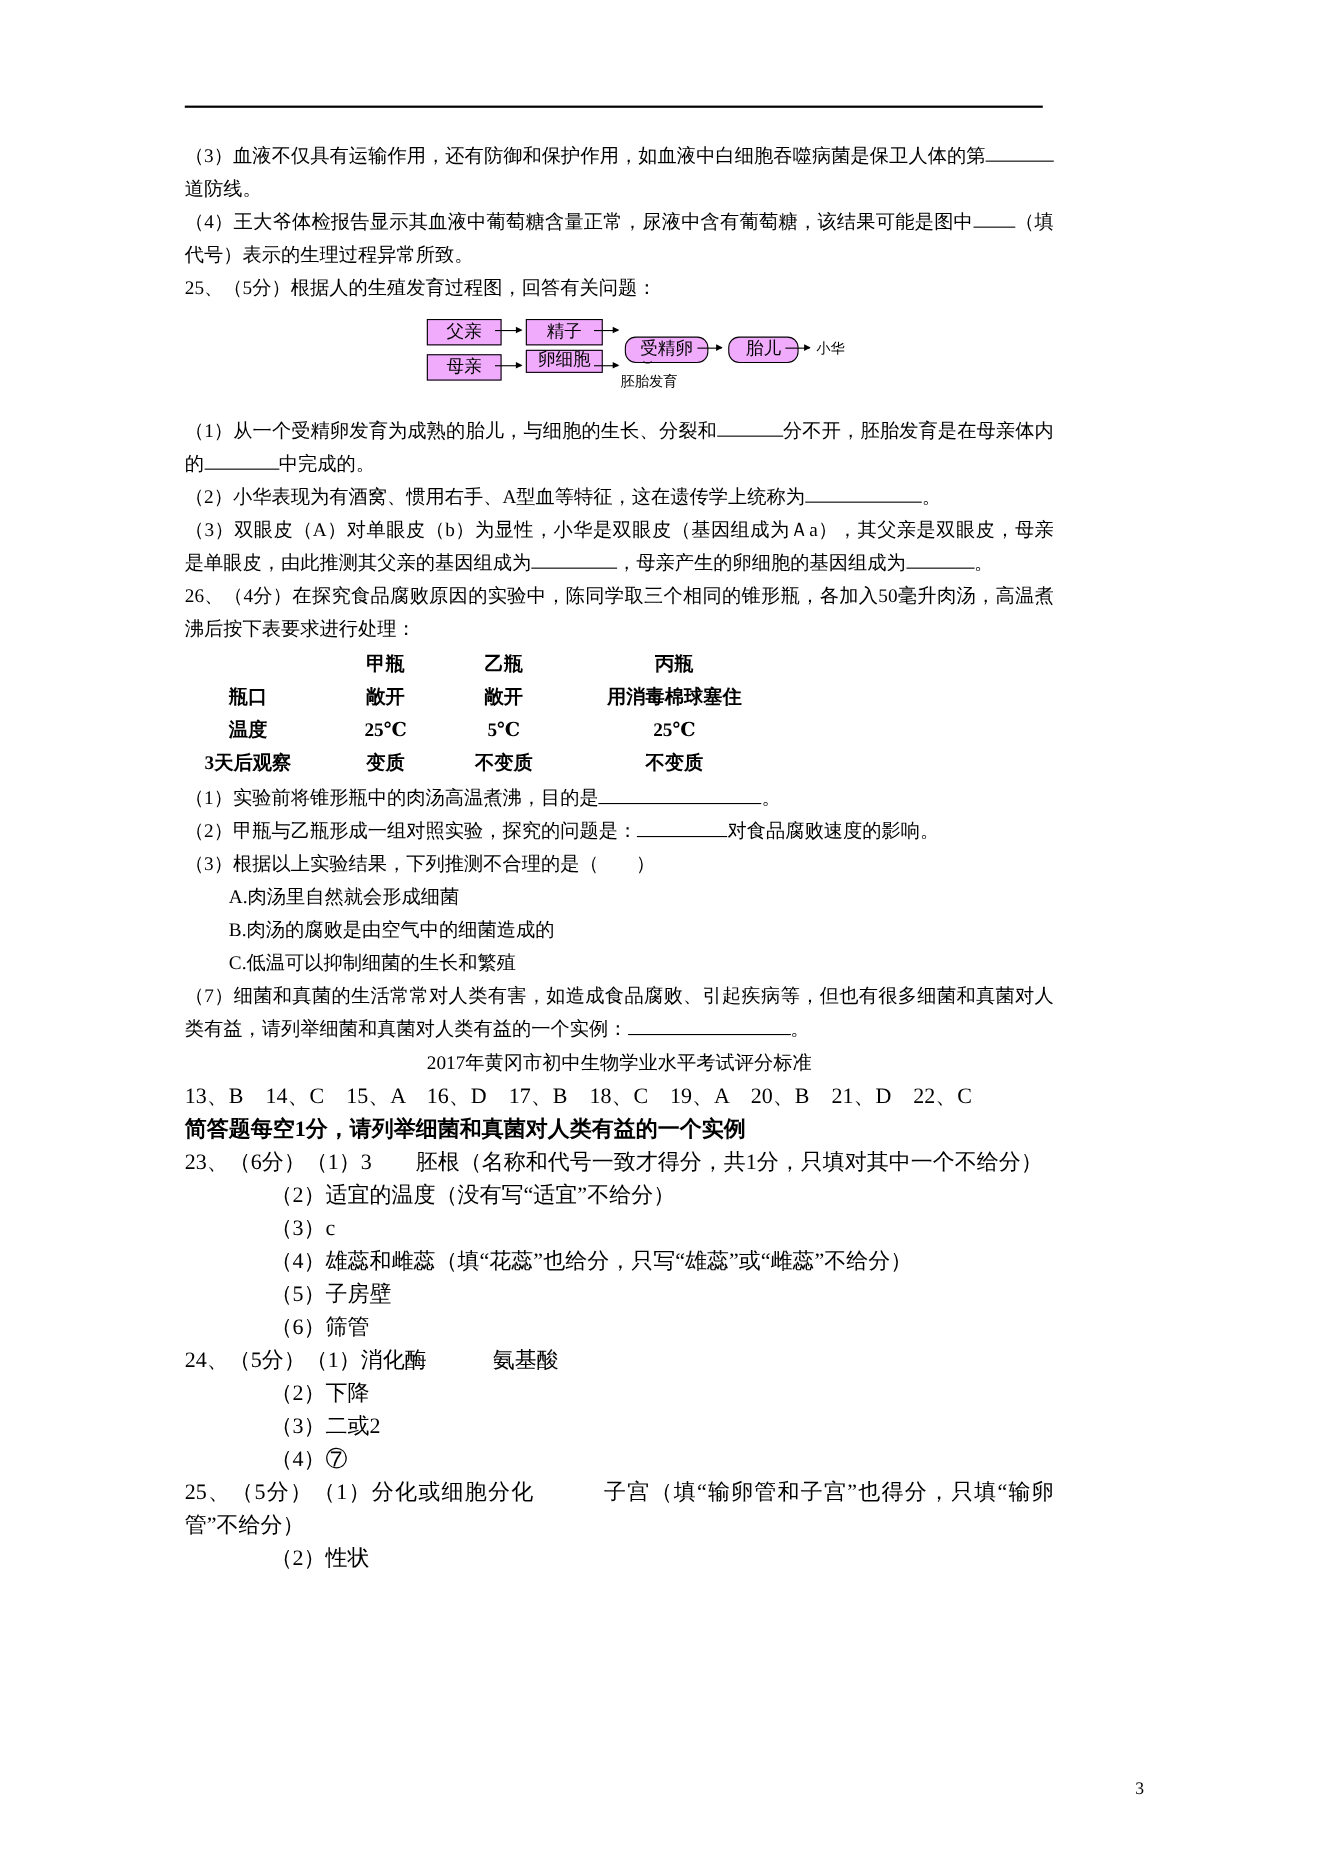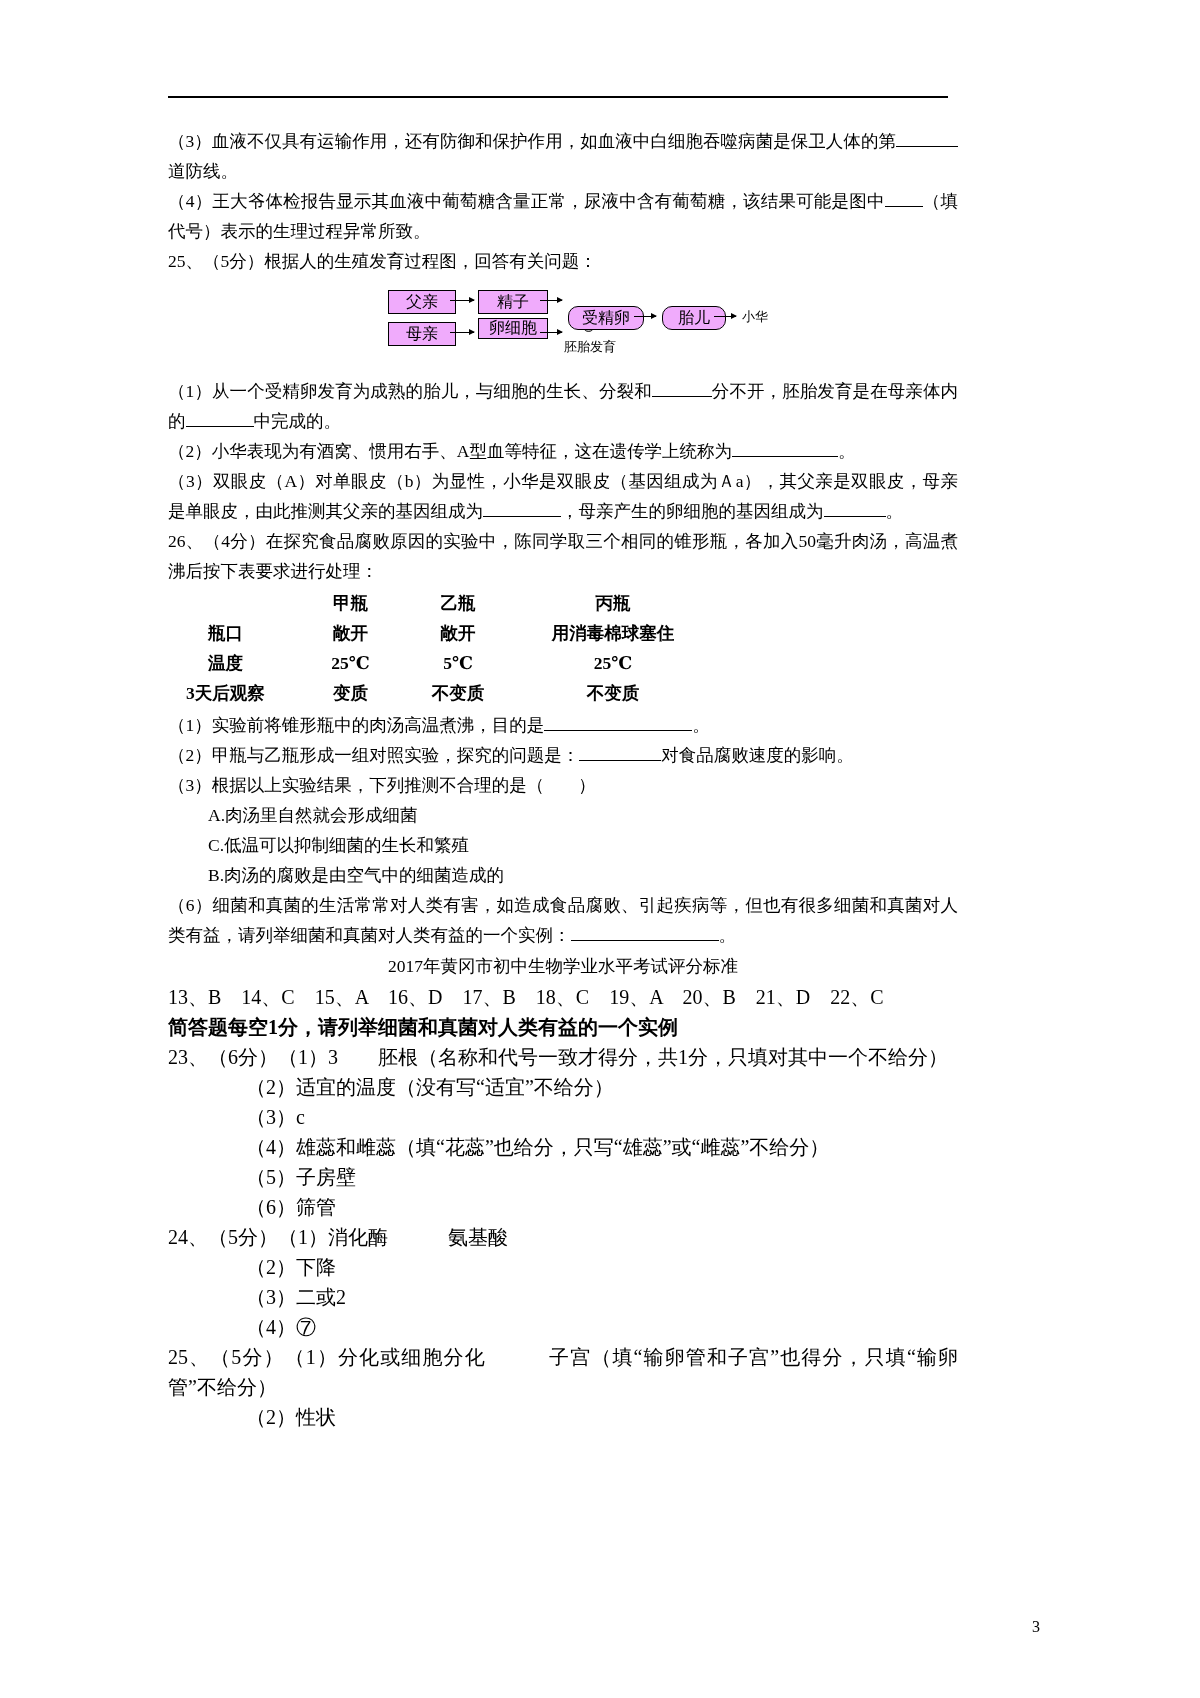--- a/index.html
+++ b/index.html
@@ -237,25 +237,25 @@
 
     <p>
       <span>（2）甲瓶与乙瓶形成一组对照实验，探究的问题是：</span><span class="blank b6"></span><span>对食品腐败速度的影响。</span>
     </p>
 
     <p>
       <span>（3）根据以上实验结果，下列推测不合理的是（</span><span class="paren-space"></span><span>）</span>
     </p>
 
     <p class="ind1" style="padding-left:40px;">A.肉汤里自然就会形成细菌</p>
+    <p class="ind1" style="padding-left:40px;">B.肉汤的腐败是由空气中的细菌造成的</p>
     <p class="ind1" style="padding-left:40px;">C.低温可以抑制细菌的生长和繁殖</p>
-    <p class="ind1" style="padding-left:40px;">B.肉汤的腐败是由空气中的细菌造成的</p>
-
-    <p>
-      <span>（6）细菌和真菌的生活常常对人类有害，如造成食品腐败、引起疾病等，但也有很多细菌和真菌对人类有益，请列举细菌和真菌对人类有益的一个实例：</span><span class="blank b10"></span><span>。</span>
+
+    <p>
+      <span>（7）细菌和真菌的生活常常对人类有害，如造成食品腐败、引起疾病等，但也有很多细菌和真菌对人类有益，请列举细菌和真菌对人类有益的一个实例：</span><span class="blank b10"></span><span>。</span>
     </p>
 
     <p class="center-title">2017年黄冈市初中生物学业水平考试评分标准</p>
 
     <p class="ans-line">13、B　14、C　15、A　16、D　17、B　18、C　19、A　20、B　21、D　22、C</p>
 
     <p class="ans-line bold">简答题每空1分，请列举细菌和真菌对人类有益的一个实例</p>
 
     <p class="ans-line">23、（6分）（1）3　　胚根（名称和代号一致才得分，共1分，只填对其中一个不给分）</p>
     <p class="ans-line ind1">（2）适宜的温度（没有写“适宜”不给分）</p>

